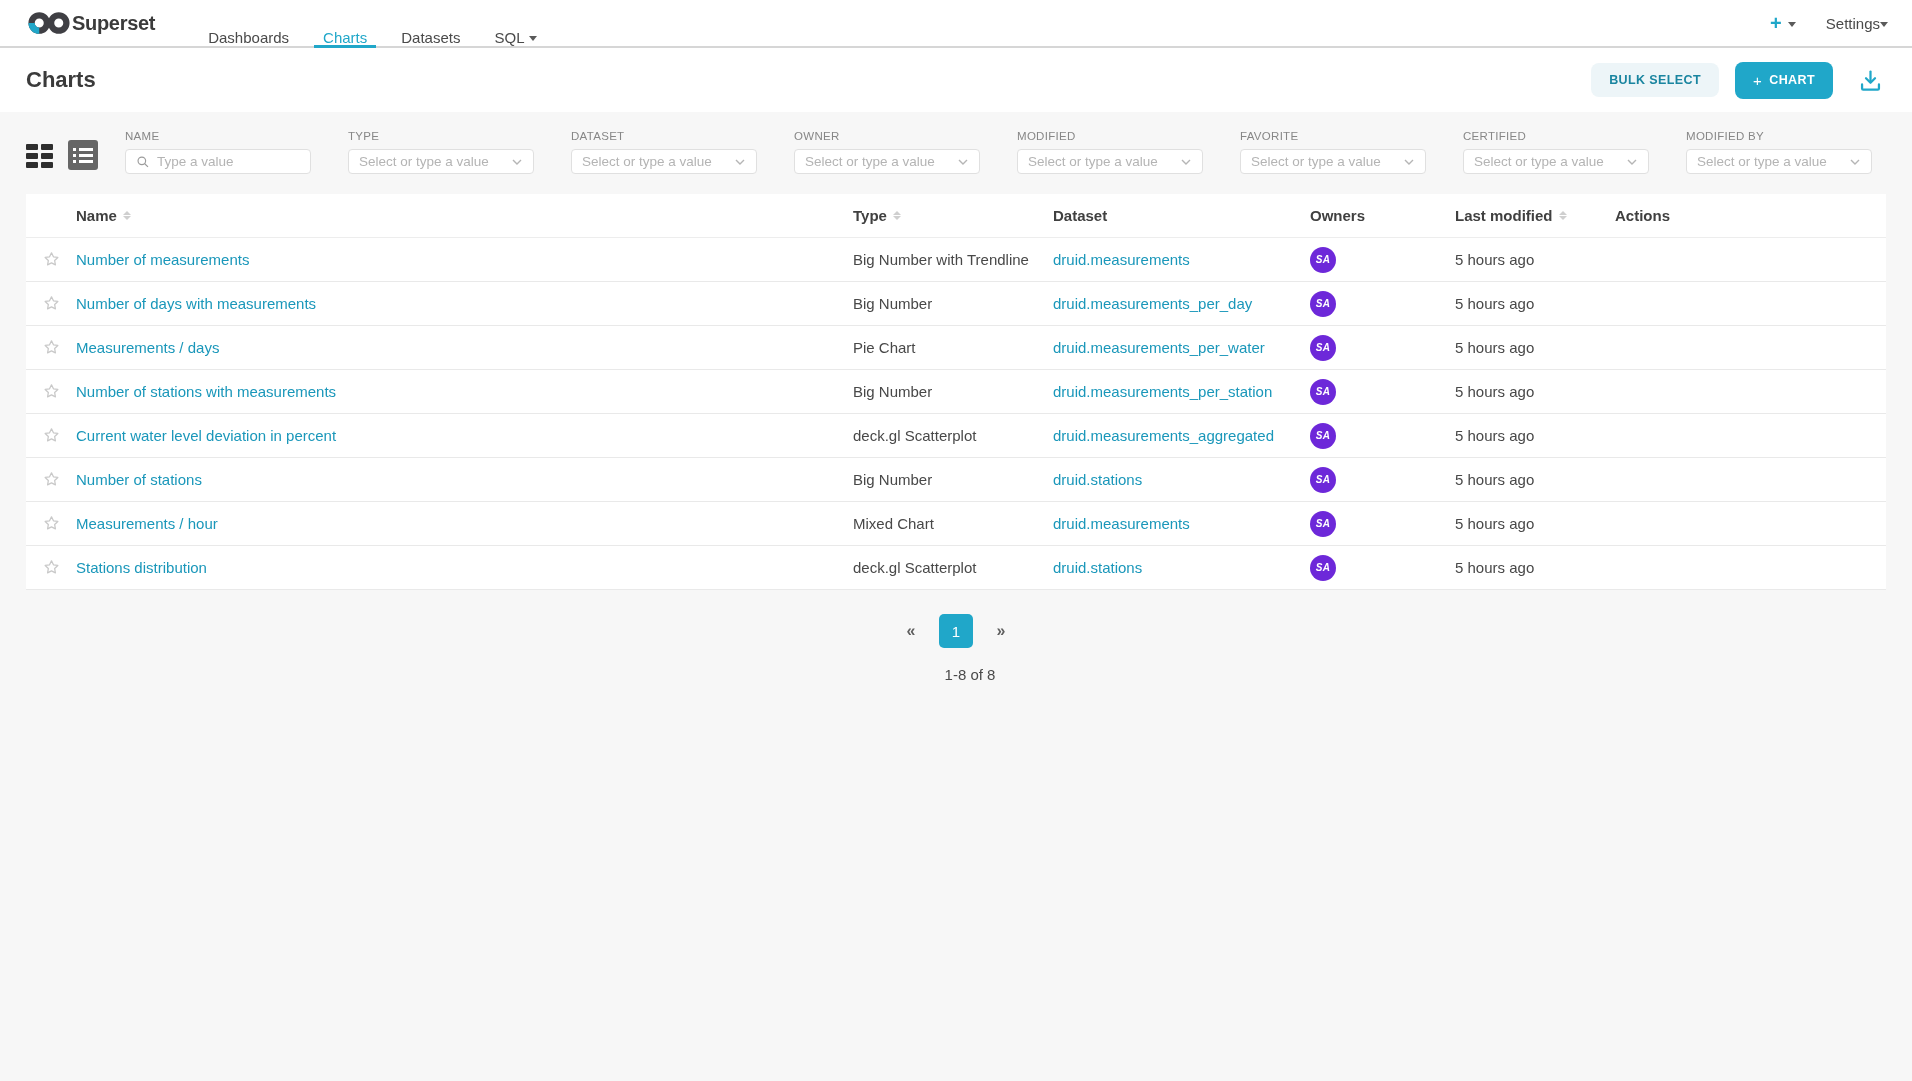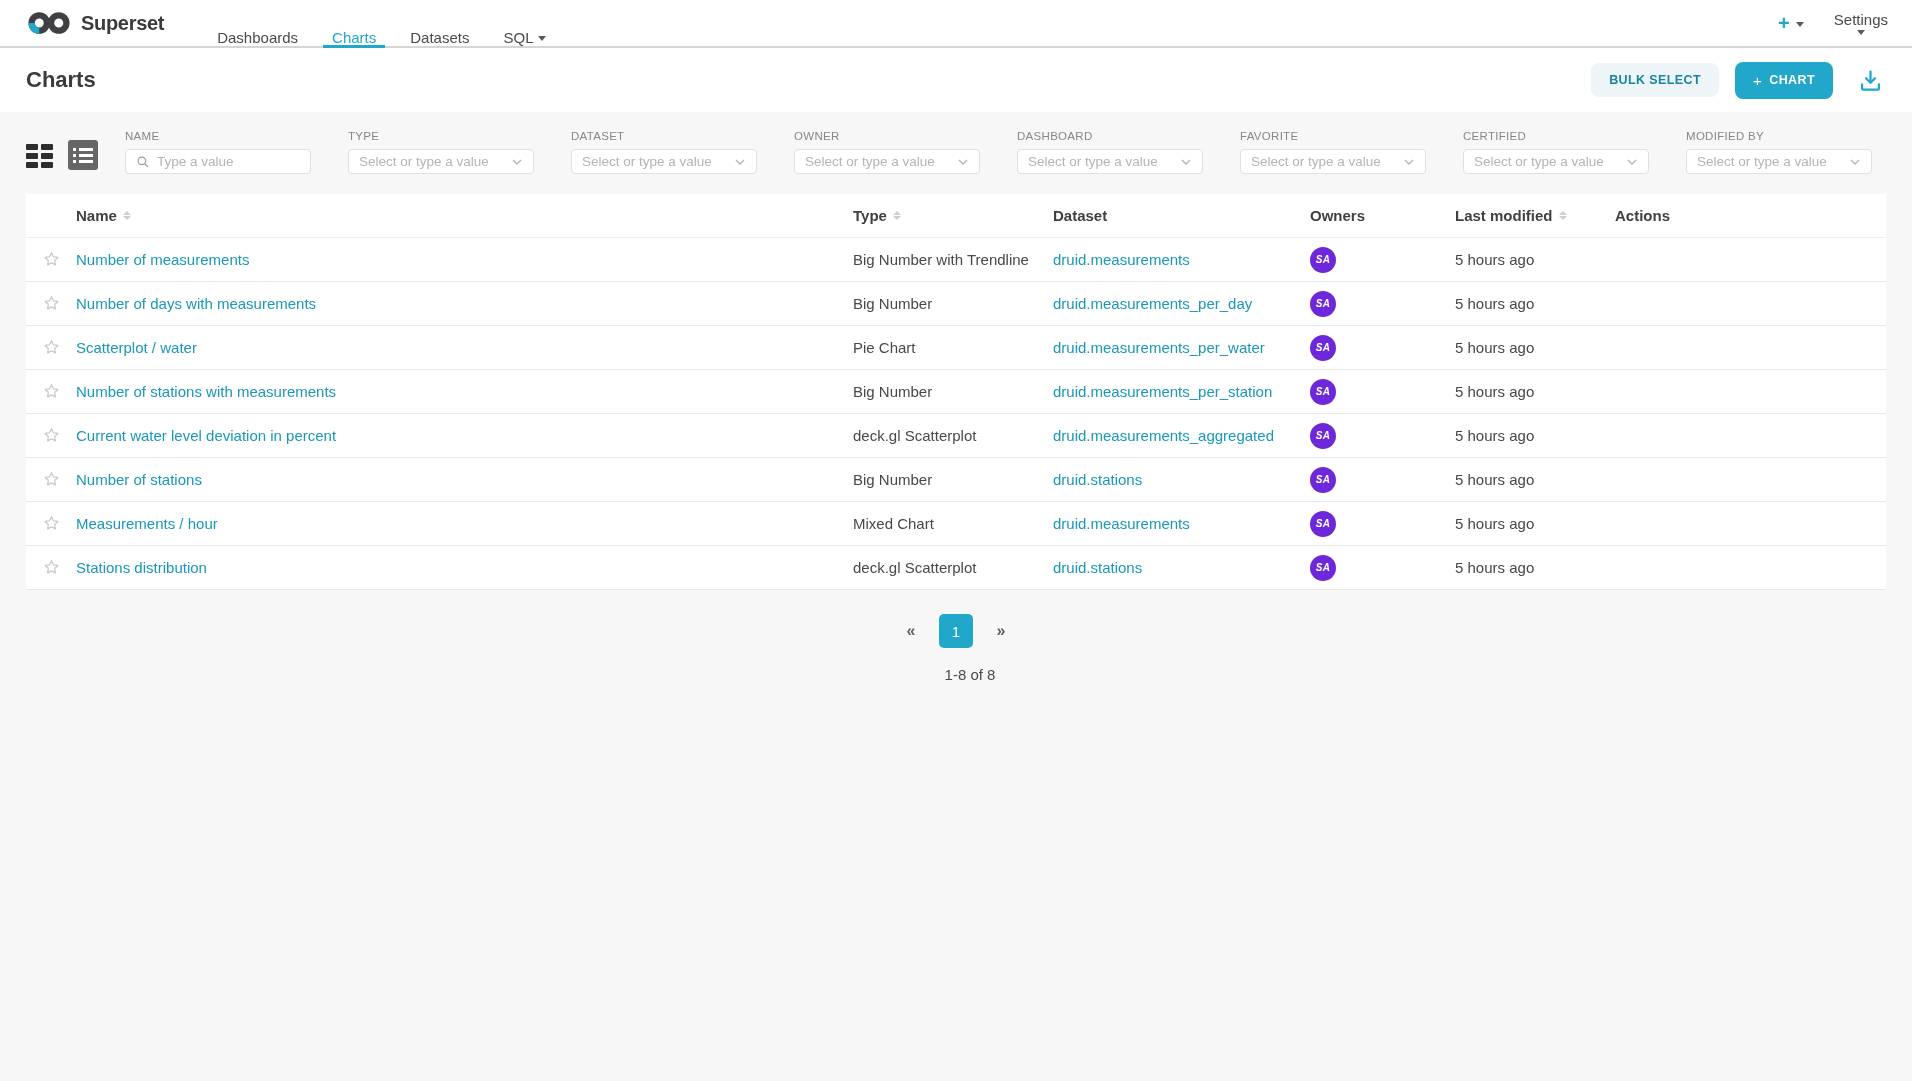--- a/index.html
+++ b/index.html
@@ -6,37 +6,37 @@
   html,body { width:1912px; height:1081px; }
   body {
     font-family: "Liberation Sans", "DejaVu Sans", sans-serif;
     background:#f7f7f7; color:#484848; overflow:hidden;
   }
   
   .navbar {
     height:48px; background:#fff; border-bottom:2px solid #d6d6d6;
     display:flex; align-items:stretch; padding:0 16px 0 26px; position:relative;
   }
-  .brand { display:flex; align-items:center; gap:9px; margin-right:36px; cursor:pointer; }
+  .brand { display:flex; align-items:center; gap:0; margin-right:36px; cursor:pointer; }
   .brand-text { font-size:20px; font-weight:bold; color:#3b3b3b; letter-spacing:-0.3px; }
   .nav-items { display:flex; align-items:flex-end; }
   .nav-item {
     display:flex; align-items:center; gap:5px; padding:0 17px; font-size:15px;
     color:#4a4a4a; cursor:pointer; position:relative;
   }
   .nav-item.active { color:#20a7c9; }
   .nav-item.active::after {
     content:""; position:absolute; left:8px; right:8px; bottom:-2px; height:3px; background:#20a7c9;
   }
   .caret { display:inline-block; width:0; height:0; border-left:4px solid transparent;
     border-right:4px solid transparent; border-top:5px solid #5a5a5a; margin-top:2px; }
   .nav-right { margin-left:auto; display:flex; align-items:center; gap:30px; padding-right:8px; }
   .plus-menu { display:flex; align-items:center; gap:6px; cursor:pointer; }
   .plus-glyph { color:#20a7c9; font-size:20px; font-weight:bold; line-height:1; }
-  .settings-menu { display:flex; align-items:center; font-size:15px; color:#4a4a4a; cursor:pointer;flex-direction:column; }
+  .settings-menu { display:flex; align-items:center; font-size:15px; color:#4a4a4a; cursor:pointer; }
   
   .subheader {
     height:64px; background:#fff; display:flex; align-items:center;
     padding:0 26px;
   }
   .page-title { font-size:22px; font-weight:bold; color:#3b3b3b; }
   .subheader-right { margin-left:auto; display:flex; align-items:center; gap:16px; }
   .btn { border:none; border-radius:8px; font-family:inherit; font-weight:bold; font-size:12.5px;
     letter-spacing:0.4px; padding:10px 18px; cursor:pointer; }
   .btn-secondary { background:#edf5f8; color:#1a85a0; }
@@ -208,21 +208,21 @@
     <div class="filter-label">OWNER</div>
     <div class="select-box">
       <span class="select-ph">Select or type a value</span>
       <svg width="12" height="12" viewBox="0 0 12 12">
           <polyline points="2,4 6,8 10,4" fill="none" stroke="#b5b5b5" stroke-width="1.4"></polyline>
         </svg>
     </div>
   </div>
 
   <div class="filter">
-    <div class="filter-label">DASHBOARD</div>
+    <div class="filter-label">MODIFIED</div>
     <div class="select-box">
       <span class="select-ph">Select or type a value</span>
       <svg width="12" height="12" viewBox="0 0 12 12">
           <polyline points="2,4 6,8 10,4" fill="none" stroke="#b5b5b5" stroke-width="1.4"></polyline>
         </svg>
     </div>
   </div>
 
   <div class="filter">
     <div class="filter-label">FAVORITE</div>
@@ -321,21 +321,21 @@
     <div class="cell">5 hours ago</div>
     <div class="cell"></div>
   </div>
 
   <div class="trow">
     <div class="star-cell">
       <svg width="19" height="19" viewBox="0 0 24 24">
           <path d="M12 3.6l2.47 5.01 5.53.8-4 3.9.94 5.5L12 16.21l-4.94 2.6.94-5.5-4-3.9 5.53-.8z" fill="none" stroke="#c9c9c9" stroke-width="1.6" stroke-linejoin="round"></path>
         </svg>
     </div>
-    <div class="cell"><a class="link">Scatterplot / water</a></div>
+    <div class="cell"><a class="link">Measurements / days</a></div>
     <div class="cell">Pie Chart</div>
     <div class="cell"><a class="link">druid.measurements_per_water</a></div>
     <div class="cell">
         <span class="avatar">SA</span>
       </div>
     <div class="cell">5 hours ago</div>
     <div class="cell"></div>
   </div>
 
   <div class="trow">

